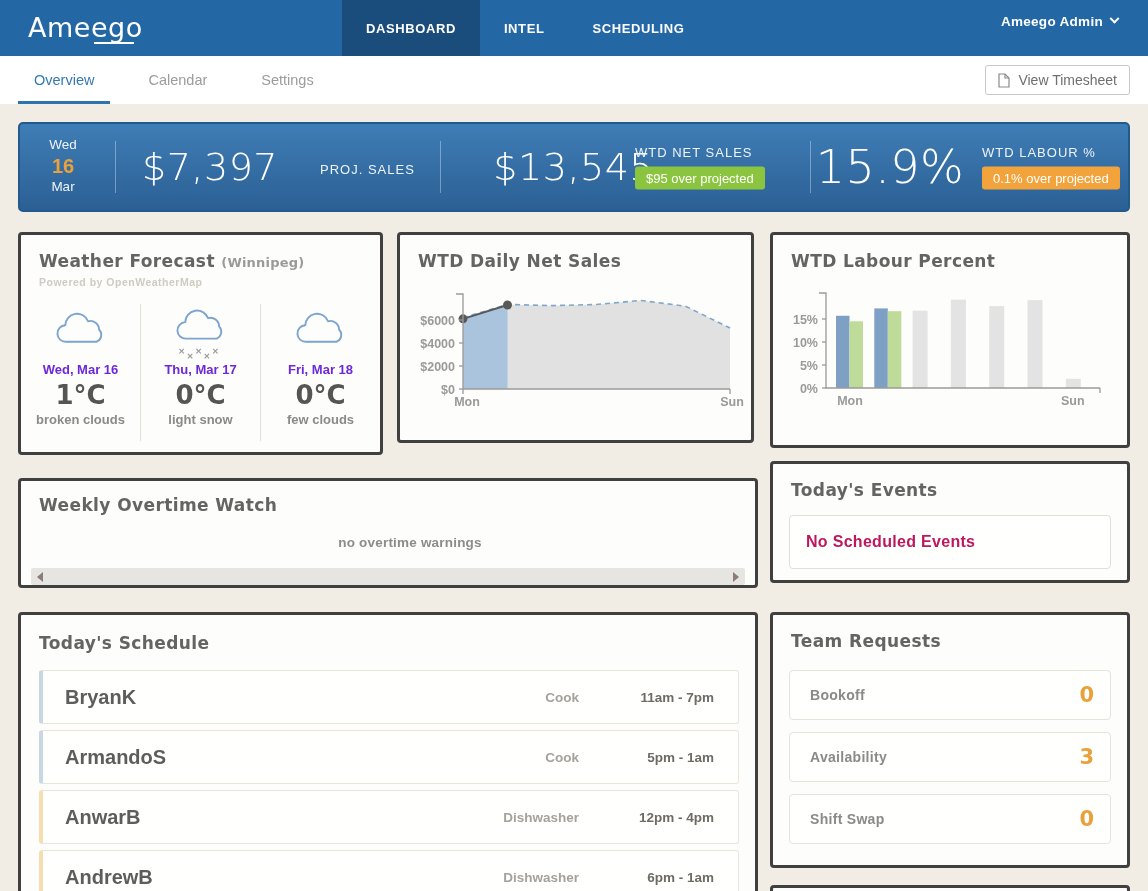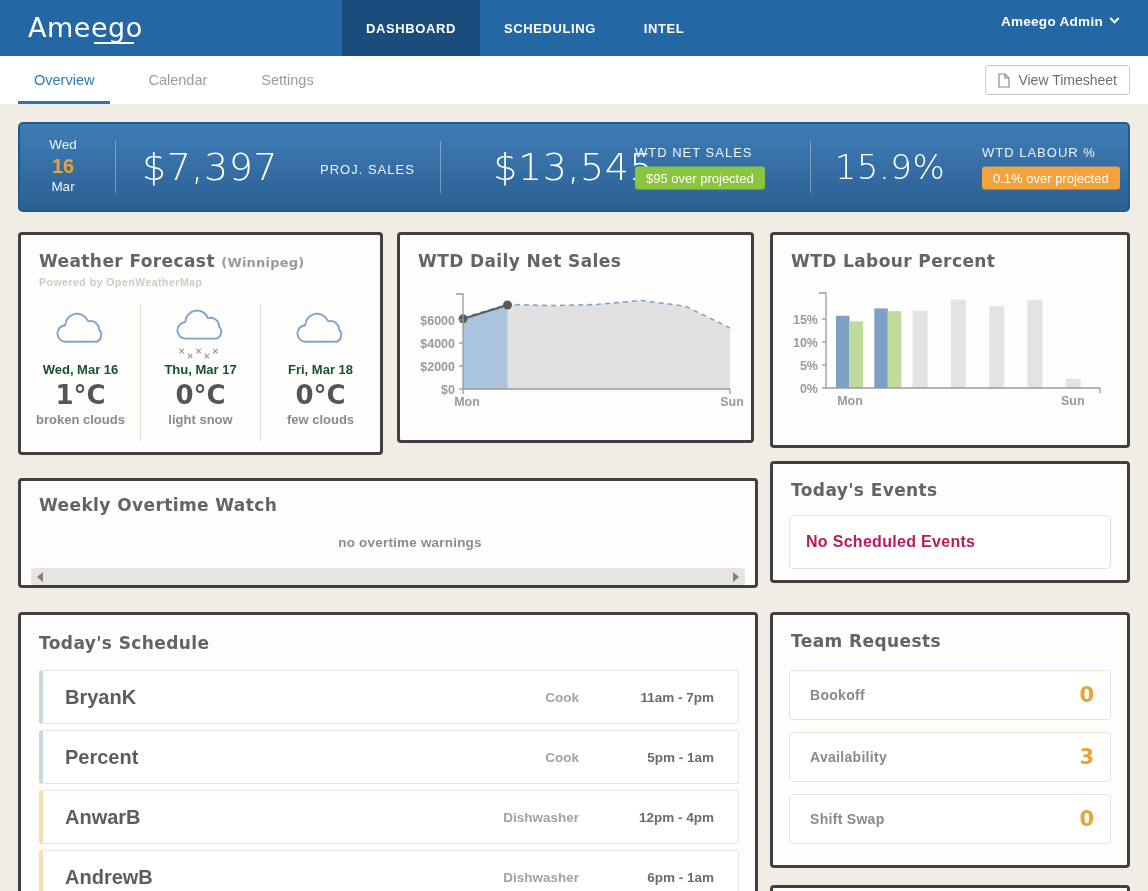--- a/index.html
+++ b/index.html
@@ -47,21 +47,21 @@
 
   
   .weather { left:18px; top:232px; width:365px; height:223px; }
   .powered { font-size:10.5px; color:#cfcbc2; letter-spacing:.5px; padding:5px 18px 0 18px; }
   .w-days { display:flex; margin-top:16px; }
   .w-col { flex:1; text-align:center; padding-bottom:14px; }
   .w-col + .w-col { border-left:1px solid #e3dfd5; }
   .w-icon { position:relative; height:52px; display:flex; align-items:flex-start; justify-content:center; }
   .w-icon svg { display:block; }
   .snow { position:absolute; bottom:-3px; left:0; right:0; font-size:8px; color:#9a9a9a; letter-spacing:4px; line-height:5px; }
-  .w-date { font-size:13px; color:#14532d; margin-top:6px; }
+  .w-date { font-size:13px; color:#6d28d9; margin-top:6px; }
   .w-temp { font-size:26px; color:#555; margin:3px 0 2px; font-family:"DejaVu Sans", sans-serif; }
   .w-desc { font-size:13px; color:#8a8a8a; }
 
   
   .sales-card { left:397px; top:232px; width:357px; height:211px; }
   .labour-card { left:770px; top:232px; width:360px; height:216px; }
   .chart-svg { position:absolute; left:4px; top:52px; }
   .chart-svg text { font-family:"Liberation Sans", sans-serif; }
 
   
@@ -94,22 +94,22 @@
   
   .sliver { left:770px; top:885px; width:360px; height:12px; border-radius:4px 4px 0 0; }
 </style>
 </head>
 <body>
 
 <div class="topnav">
   <div class="logo">Ameego</div>
   <div class="main-nav">
     <div class="nav-item active">DASHBOARD</div>
+    <div class="nav-item">INTEL</div>
     <div class="nav-item">SCHEDULING</div>
-    <div class="nav-item">INTEL</div>
   </div>
   <div class="user-menu">
     <span>Ameego Admin</span>
     <span class="chev"></span>
   </div>
 </div>
 
 <div class="subnav">
   <div class="subtab active">Overview</div>
   <div class="subtab">Calendar</div>
@@ -132,21 +132,21 @@
   <div class="sb-div" style="left:95px"></div>
   <div class="sb-big" style="left:95px;width:190px;text-align:center">$7,397</div>
   <div class="sb-small-label" style="position:absolute;left:300px;top:38px">PROJ. SALES</div>
   <div class="sb-div" style="left:420px"></div>
   <div class="sb-big" style="left:444px;width:190px;text-align:right">$13,545</div>
   <div class="sb-stack" style="left:615px">
     <span class="sb-small-label">WTD NET SALES</span>
     <span class="badge" style="background: rgb(139, 197, 63);">$95 over projected</span>
   </div>
   <div class="sb-div" style="left:790px"></div>
-  <div class="sb-big" style="left:790px;width:160px;text-align:center;font-size:34px">15.9%</div>
+  <div class="sb-big" style="left:790px;width:160px;text-align:center;font-size:46px">15.9%</div>
   <div class="sb-stack" style="left:962px">
     <span class="sb-small-label">WTD LABOUR %</span>
     <span class="badge" style="background: rgb(243, 163, 60);">0.1% over projected</span>
   </div>
 </div>
 
 <div class="card weather">
   <div class="card-title">
     <span>Weather Forecast</span>
     <span class="loc">(Winnipeg)</span>
@@ -252,21 +252,21 @@
 
 <div class="card schedule">
   <div class="card-title" style="padding-top:18px">Today's Schedule</div>
   <div class="sched-rows">
     <div class="sched-row" style="border-left-color: rgb(201, 214, 227);">
       <span class="sr-name">BryanK</span>
       <span class="sr-role">Cook</span>
       <span class="sr-time">11am - 7pm</span>
     </div>
     <div class="sched-row" style="border-left-color: rgb(201, 214, 227);">
-      <span class="sr-name">Percent</span>
+      <span class="sr-name">ArmandoS</span>
       <span class="sr-role">Cook</span>
       <span class="sr-time">5pm - 1am</span>
     </div>
     <div class="sched-row" style="border-left-color: rgb(248, 221, 176);">
       <span class="sr-name">AnwarB</span>
       <span class="sr-role">Dishwasher</span>
       <span class="sr-time">12pm - 4pm</span>
     </div>
     <div class="sched-row" style="border-left-color: rgb(248, 221, 176);">
       <span class="sr-name">AndrewB</span>

